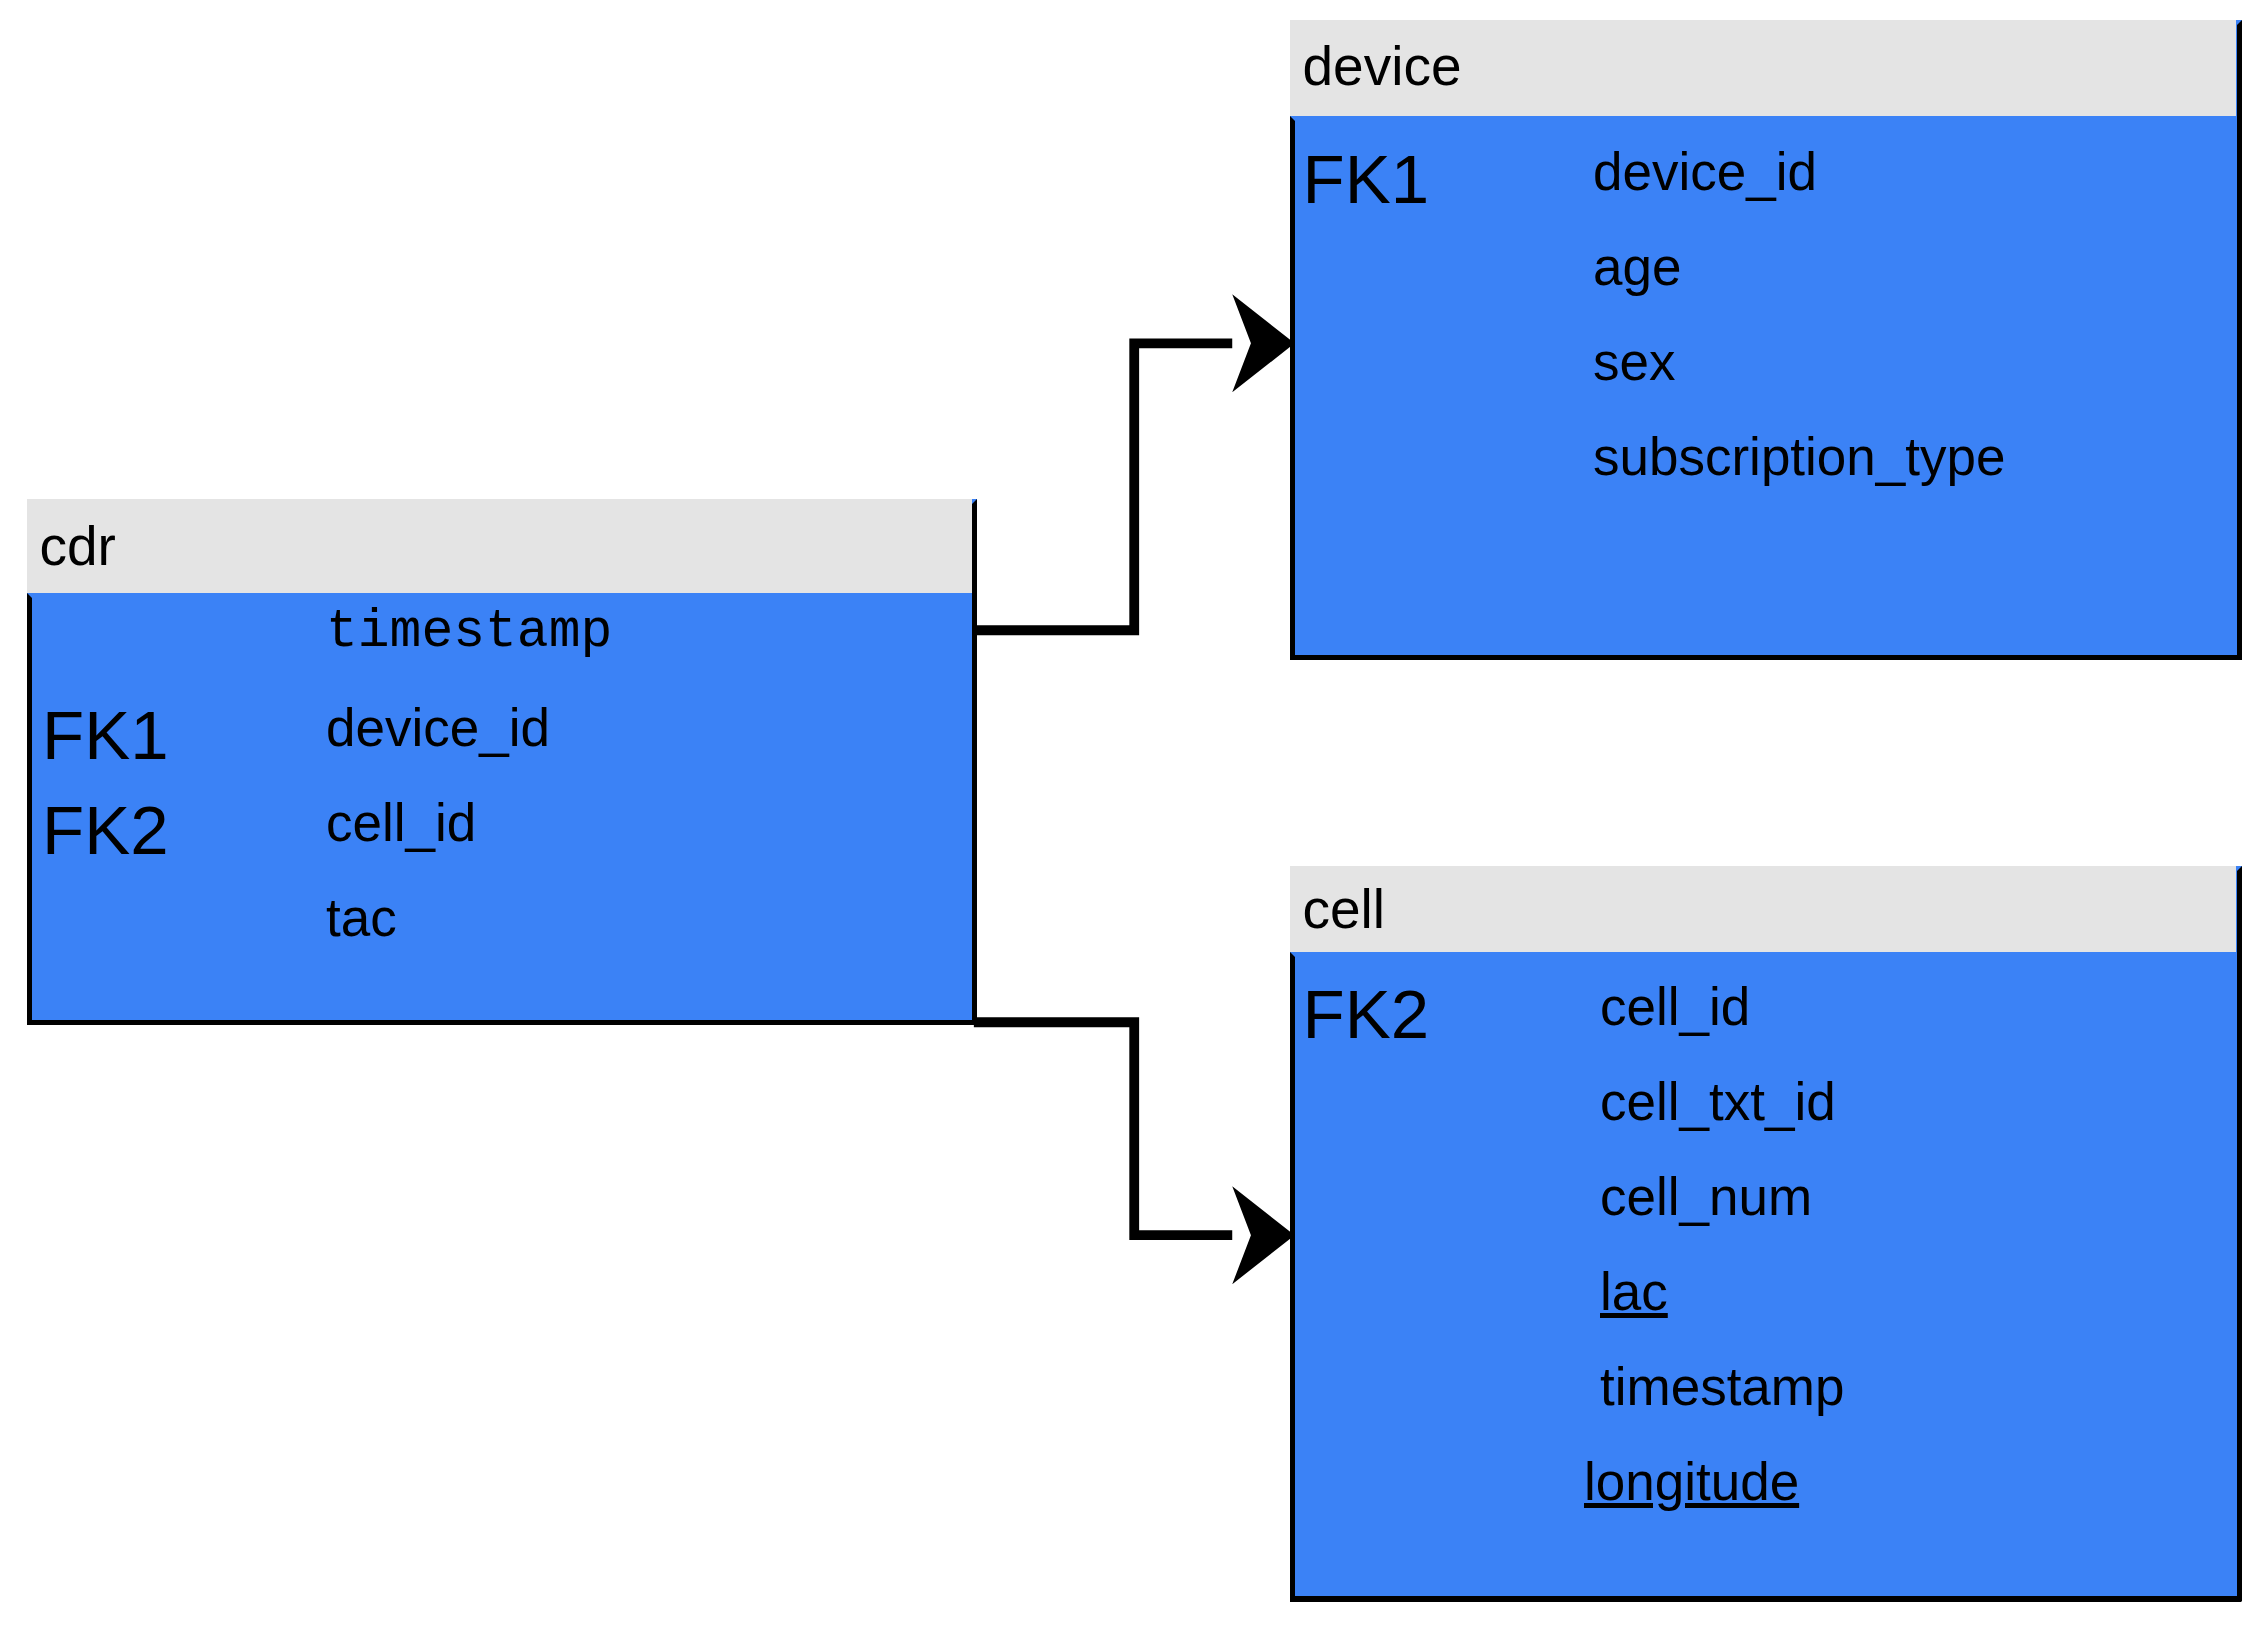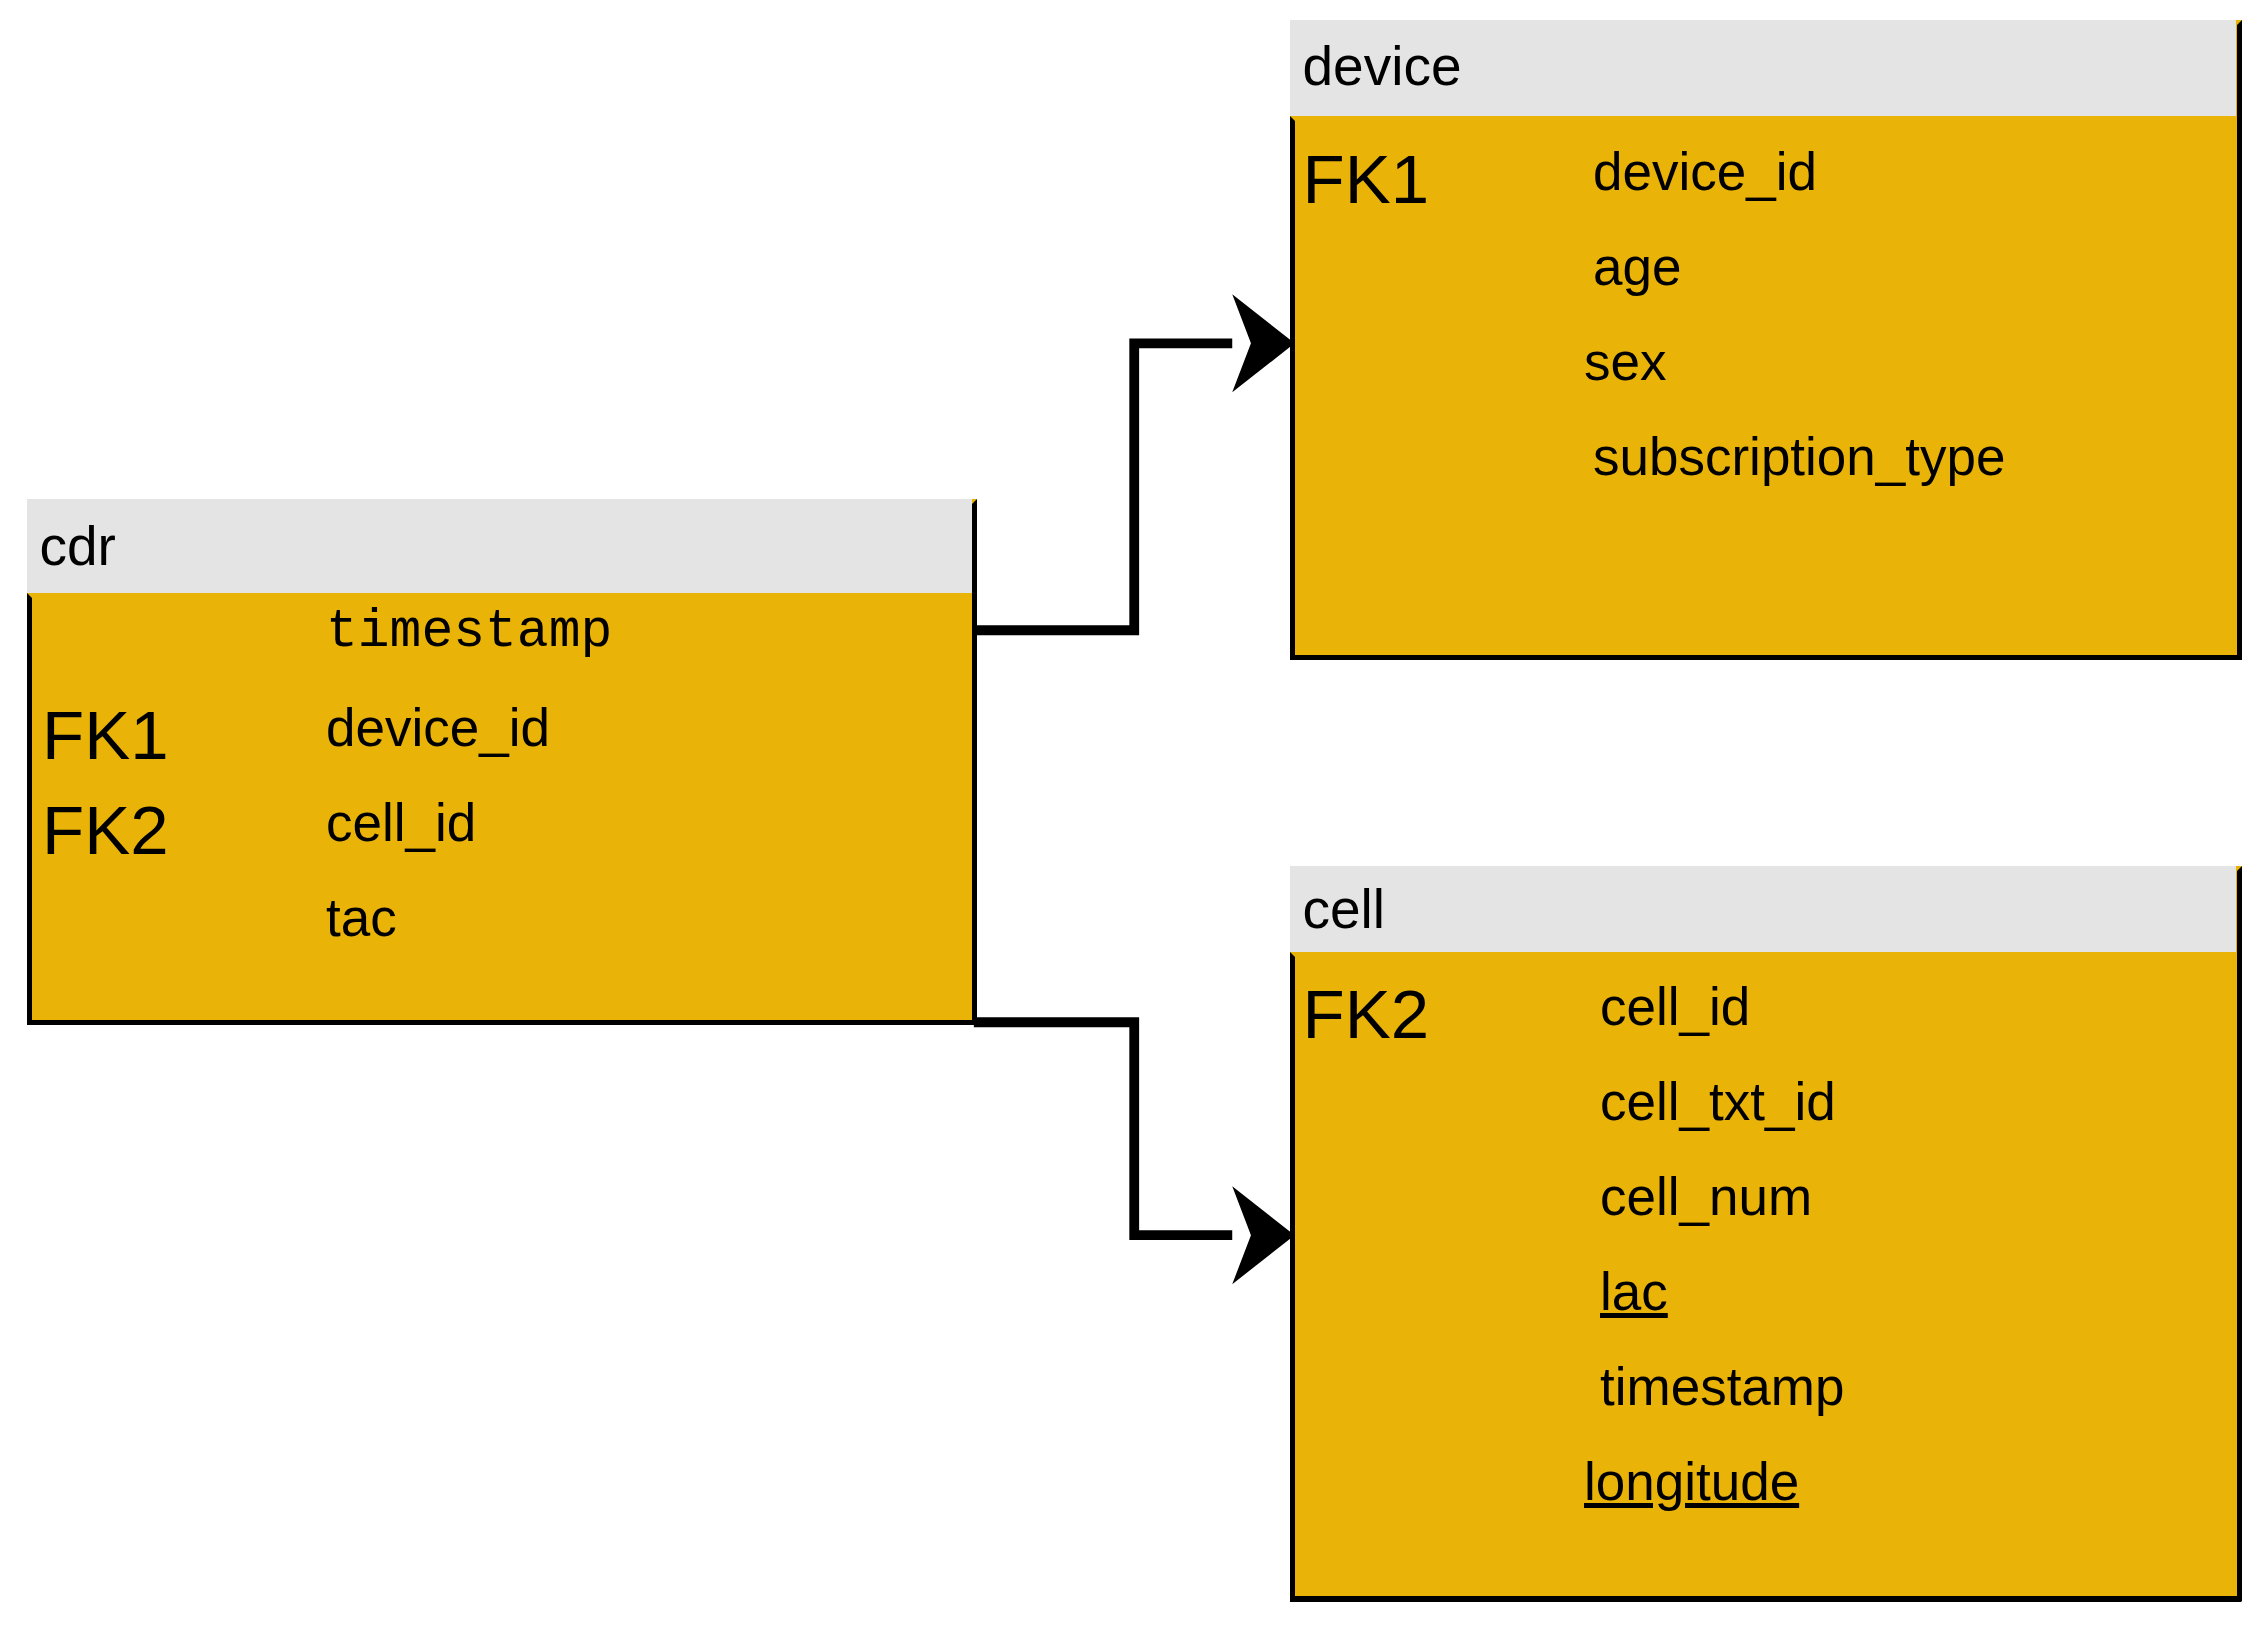--- a/index.html
+++ b/index.html
@@ -14,21 +14,21 @@
     height: 1632px;
     background: #ffffff;
     font-family: "Liberation Sans", sans-serif;
     overflow: hidden;
   }
 
   
   .entity {
     position: absolute;
     box-sizing: border-box;
-    background: #eab308;
+    background: #3b82f6;
   }
   .entity-border {
     position: absolute;
     box-sizing: border-box;
     border: 5.3px solid #000000;
     background: transparent;
     pointer-events: none;
   }
   .entity-header {
     position: absolute;
@@ -138,21 +138,21 @@
       <div class="field-row">
         <span class="field-key" style="left:12.5px;">FK1</span>
         <span class="field-name" style="left:303px;">device_id</span>
       </div>
       <div class="field-row">
         <span class="field-key" style="left:12.5px;"></span>
         <span class="field-name" style="left:303px;">age</span>
       </div>
       <div class="field-row">
         <span class="field-key" style="left:12.5px;"></span>
-        <span class="field-name" style="left:294px;">sex</span>
+        <span class="field-name" style="left:303px;">sex</span>
       </div>
       <div class="field-row">
         <span class="field-key" style="left:12.5px;"></span>
         <span class="field-name" style="left:303px;">subscription_type</span>
       </div>
     </div>
   </div>
 
   <div class="entity" style="left:1290px; top:866px; width:952px; height:735px;padding-left:46px;">
     <div class="entity-header" style="left:0px; top:0px; width:946px; height:86px;"></div>

